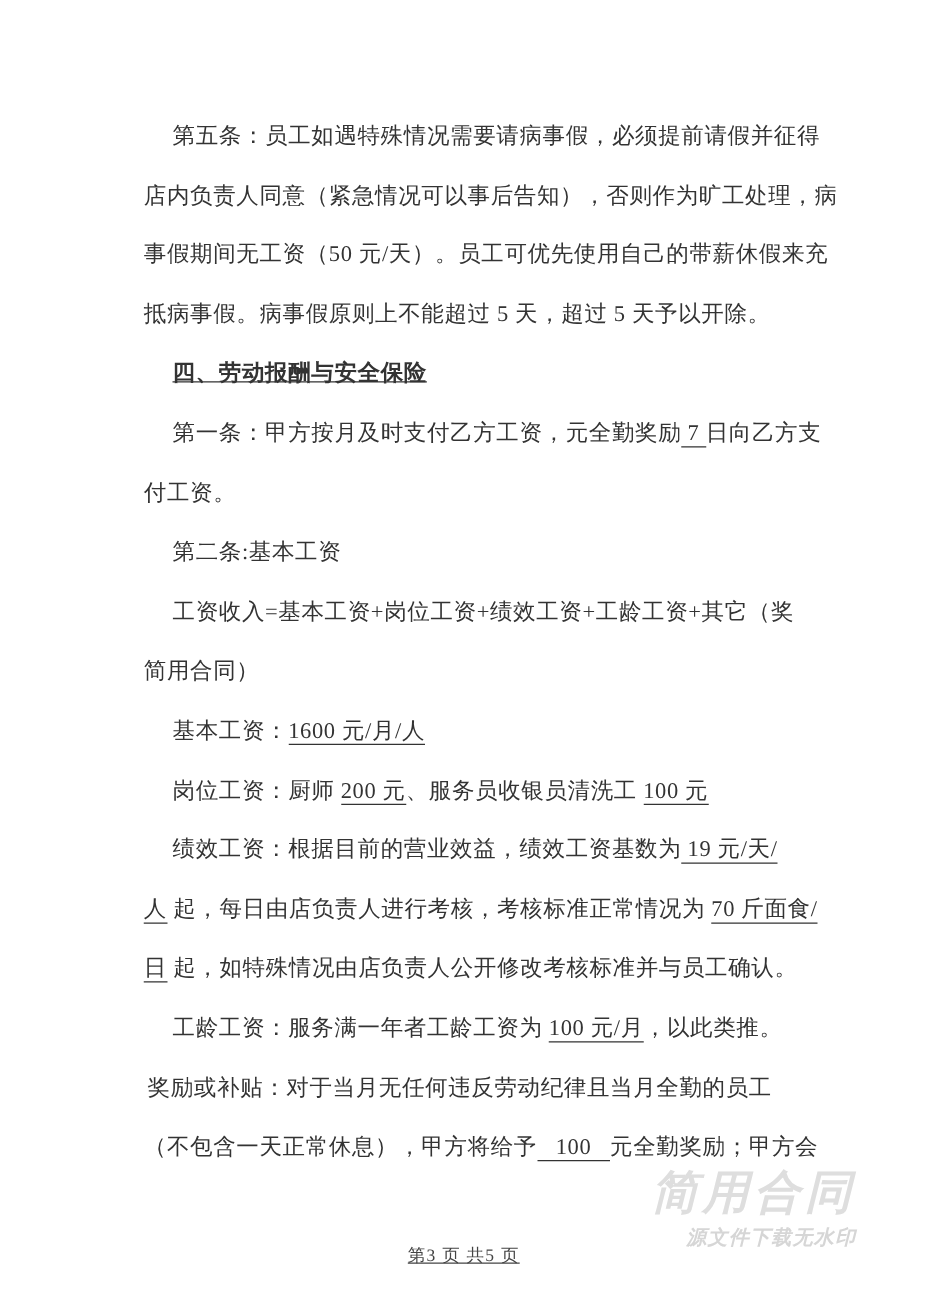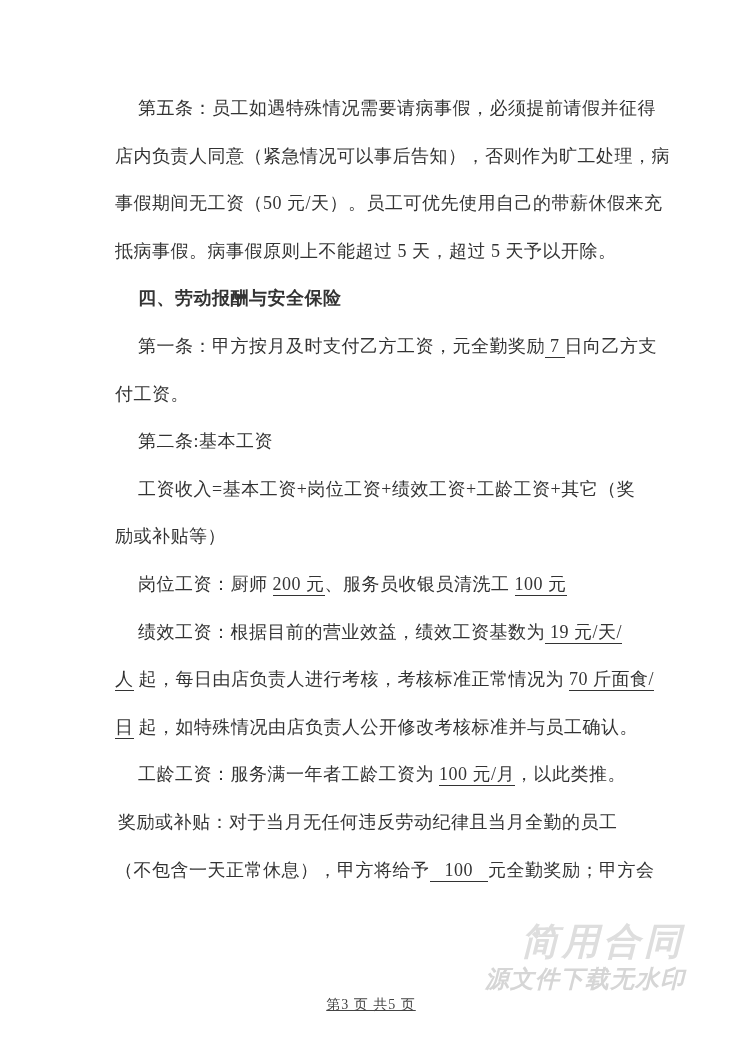--- a/index.html
+++ b/index.html
@@ -23,21 +23,21 @@
     z-index: 2;
     color: var(--text-color, #333333);
   }
   .line {
     height: 47.6px;
     line-height: 27px;
     font-size: 18px;
     letter-spacing: 0.5px;
     white-space: pre;
   }
-  .line.bold { font-weight: bold; }
+  .line.bold { font-weight: bold; text-decoration: underline; }
   .indent-0 { padding-left: 0; margin-left: 16px; }
   .indent-1 { padding-left: 19px; }
   .indent-2 { padding-left: 39px; }
   .u {
     border-bottom: 1.5px solid var(--text-color, #333333);
     padding-bottom: 1px;
   }
   .watermark {
     position: absolute;
     right: 57px;
@@ -47,23 +47,24 @@
     font-family: "Liberation Sans", "DejaVu Sans", sans-serif;
     font-style: italic;
     font-weight: bold;
     pointer-events: none;
   }
   .wm-brand {
     font-size: 37px;
     line-height: 40px;
     letter-spacing: 4px;
     color: var(--wm-brand-color, #dedede);
+    margin-top: 12px;
   }
   .wm-tagline {
-    font-size: 24px;
+    font-size: 16px;
     line-height: 28px;
     letter-spacing: 1px;
     margin-top: 3px;
     color: var(--wm-tagline-color, #d6d6d6);
   }
   .footer {
     position: absolute;
     top: 996px;
     left: 0;
     width: 100%;
@@ -83,21 +84,22 @@
   <div class="content" id="lines-container">
       <div class="line indent-2"><span class="">第五条：员工如遇特殊情况需要请病事假，必须提前请假并征得</span></div>
       <div class="line indent-0"><span class="">店内负责人同意（紧急情况可以事后告知），否则作为旷工处理，病</span></div>
       <div class="line indent-0"><span class="">事假期间无工资（50 元/天）。员工可优先使用自己的带薪休假来充</span></div>
       <div class="line indent-0"><span class="">抵病事假。病事假原则上不能超过 5 天，超过 5 天予以开除。</span></div>
       <div class="line indent-2 bold"><span class="">四、劳动报酬与安全保险</span></div>
       <div class="line indent-2"><span class="">第一条：甲方按月及时支付乙方工资，元全勤奖励</span><span class="u"> 7 </span><span class="">日向乙方支</span></div>
       <div class="line indent-0"><span class="">付工资。</span></div>
       <div class="line indent-2"><span class="">第二条:基本工资</span></div>
       <div class="line indent-2"><span class="">工资收入=基本工资+岗位工资+绩效工资+工龄工资+其它（奖</span></div>
-      <div class="line indent-0"><span class="">励或补贴等）</span></div>
+      <div class="line indent-0"><span class="">简用合同）</span></div>
+      <div class="line indent-2"><span class="">基本工资：</span><span class="u">1600 元/月/人</span></div>
       <div class="line indent-2"><span class="">岗位工资：厨师 </span><span class="u">200 元</span><span class="">、服务员收银员清洗工 </span><span class="u">100 元</span></div>
       <div class="line indent-2"><span class="">绩效工资：根据目前的营业效益，绩效工资基数为</span><span class="u"> 19 元/天/</span></div>
       <div class="line indent-0"><span class="u">人</span><span class=""> 起，每日由店负责人进行考核，考核标准正常情况为 </span><span class="u">70 斤面食/</span></div>
       <div class="line indent-0"><span class="u">日</span><span class=""> 起，如特殊情况由店负责人公开修改考核标准并与员工确认。</span></div>
       <div class="line indent-2"><span class="">工龄工资：服务满一年者工龄工资为 </span><span class="u">100 元/月</span><span class="">，以此类推。</span></div>
       <div class="line indent-1"><span class="">奖励或补贴：对于当月无任何违反劳动纪律且当月全勤的员工</span></div>
       <div class="line indent-0"><span class="">（不包含一天正常休息），甲方将给予</span><span class="u">   100   </span><span class="">元全勤奖励；甲方会</span></div>
     </div>
 
   <div class="watermark">

